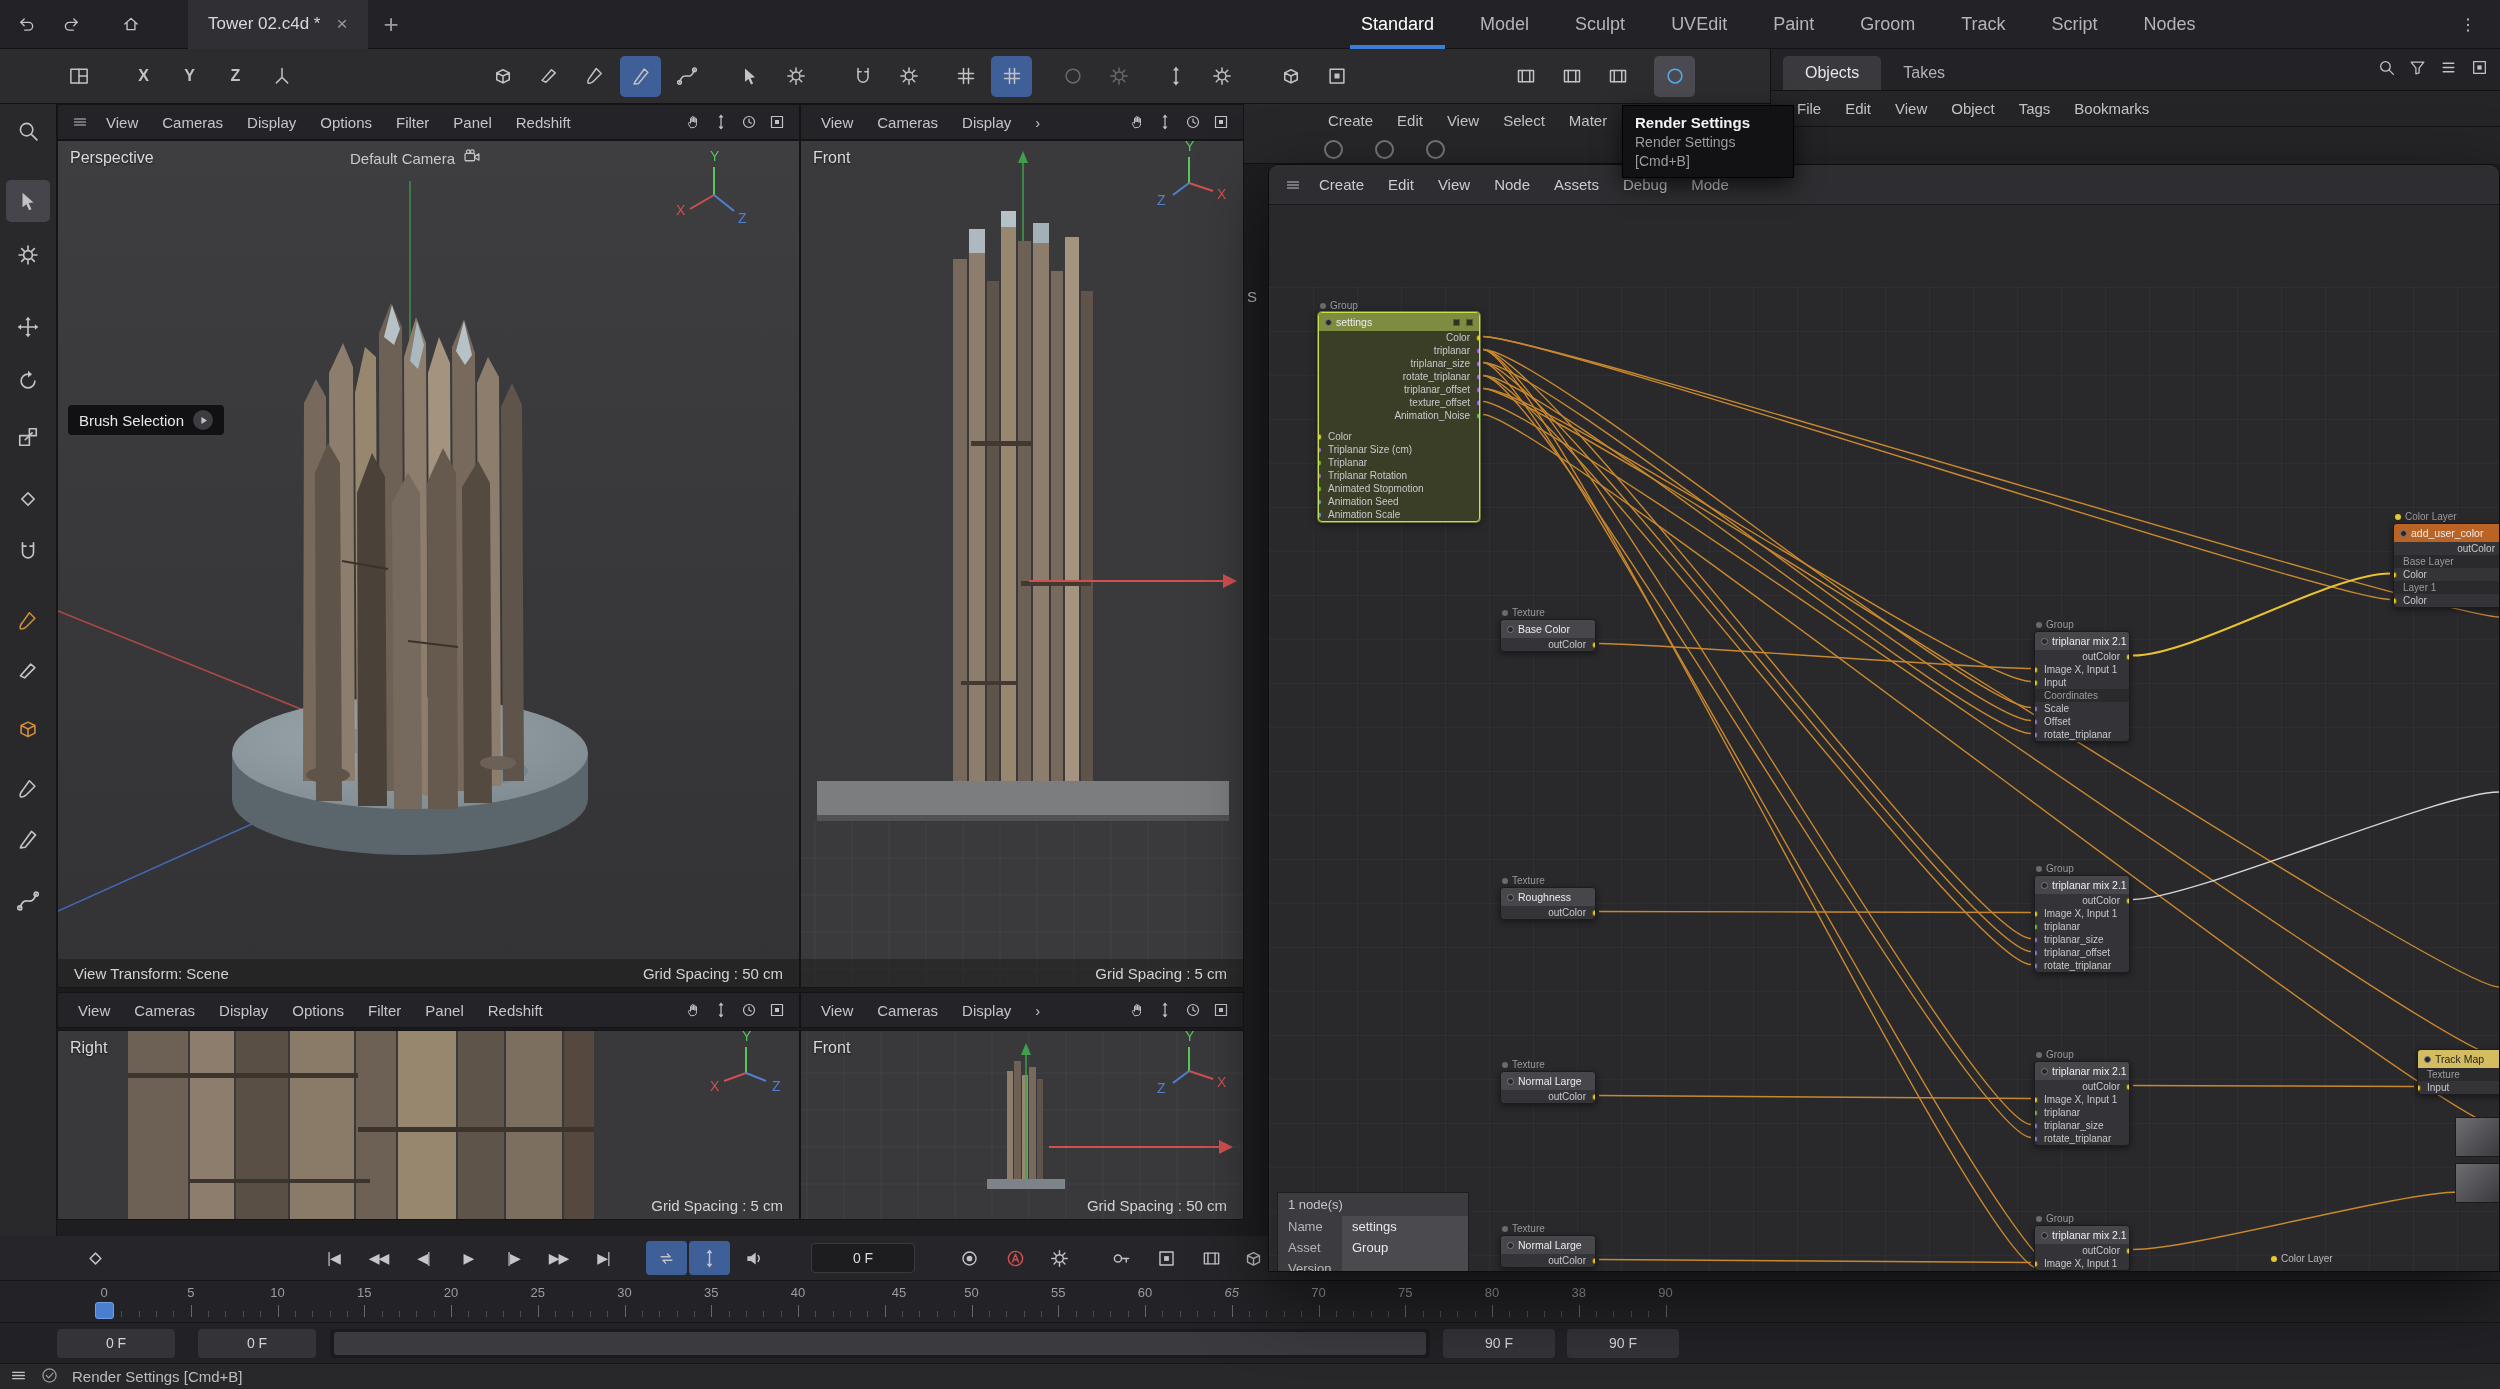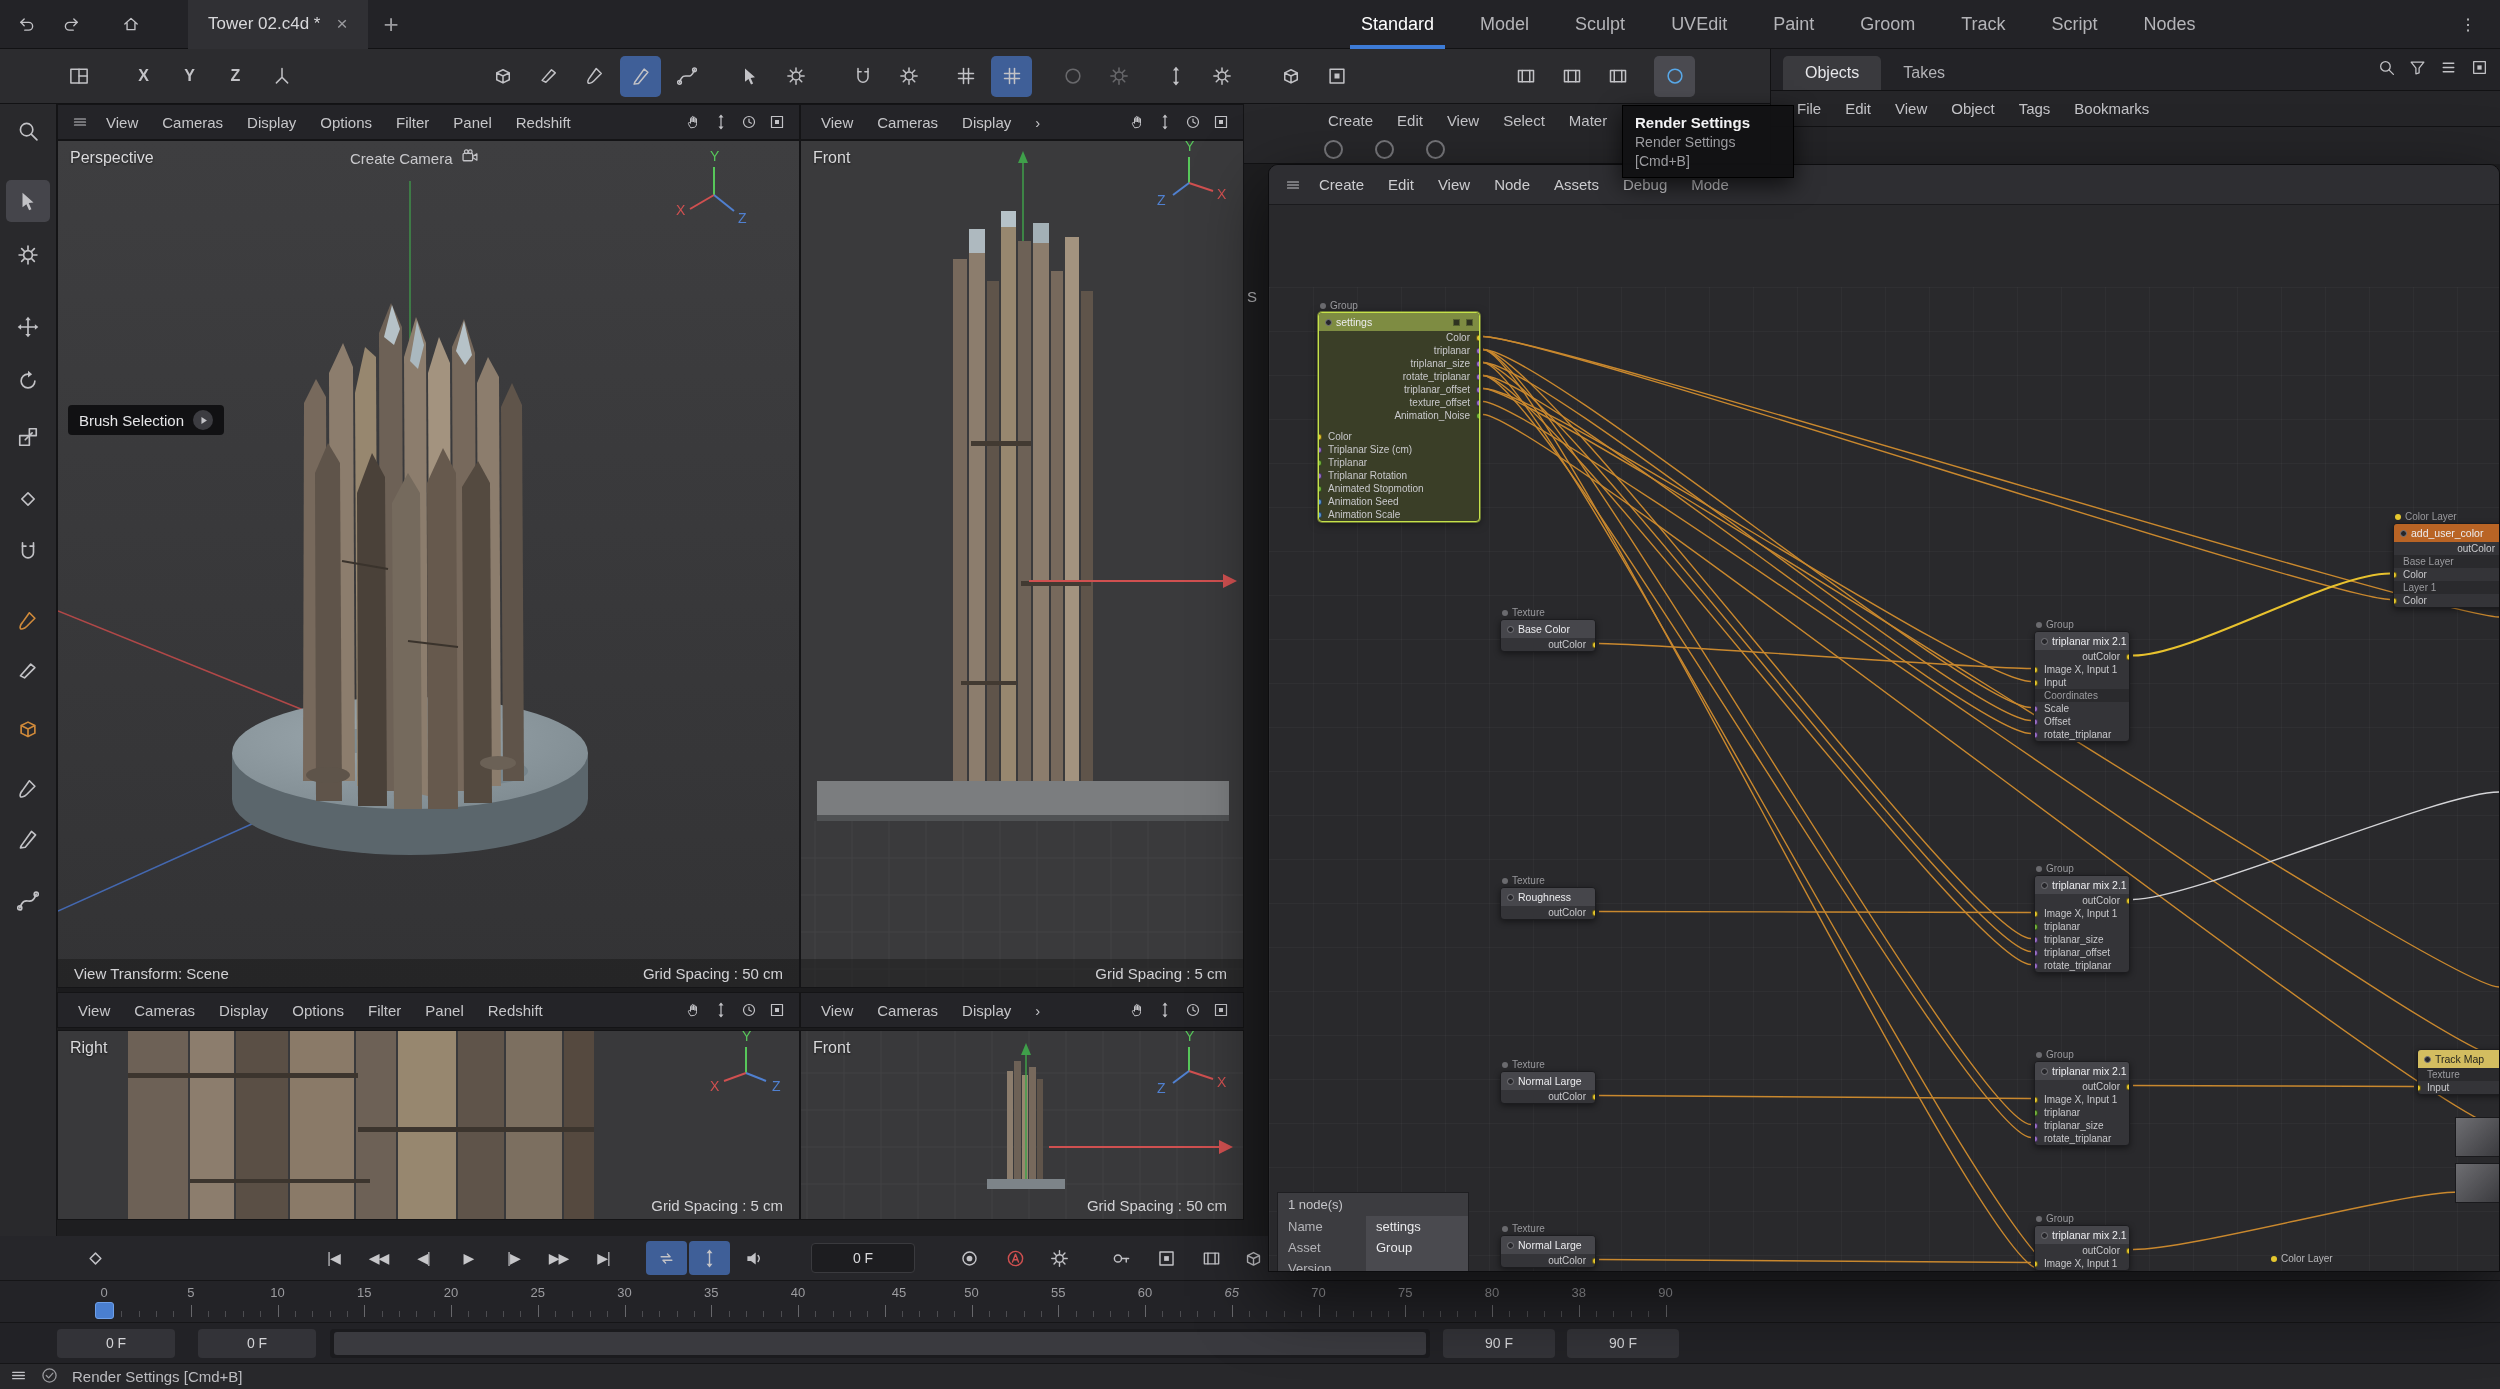--- a/index.html
+++ b/index.html
@@ -118,21 +118,21 @@
 .node.kind-group .n-body{background:#3a3e27;}
 .node.kind-group .n-header{background:#7e8c42;}
 .node.kind-color .n-header{background:#b96425;}
 .node.kind-bump .n-header{background:#d3bd60;color:#26261f;}
 .node.kind-thumbs .thumb{width:46px;height:40px;background:linear-gradient(135deg,#6e6e72,#3a3a3e);border:1px solid #1a1a1d;margin-bottom:6px;}
 .ne-float-label{position:absolute;left:1002px;top:966px;display:flex;align-items:center;gap:4px;font-size:10px;color:#b8b8bb;}
 .ne-float-label .dot{width:6px;height:6px;border-radius:50%;background:#e5c72e;}
 .ne-info{position:absolute;left:8px;top:905px;width:192px;background:#3c3c40;border:1px solid #1e1e21;font-size:13px;color:#cfcfd2;z-index:3;}
 .ne-info .cnt{padding:4px 10px;color:#c4c4c8;}
 .ne-info-row{display:flex;}
-.ne-info-row span{width:88px;padding:3px 10px;color:#b4b4b8;flex:none;}
+.ne-info-row span{width:64px;padding:3px 10px;color:#b4b4b8;flex:none;}
 .ne-info-row b{flex:1;background:#4a4a4f;padding:3px 10px;font-weight:normal;color:#eaeaec;min-height:19px;}
 
 
 .tooltip{position:absolute;left:1622px;top:105px;width:172px;background:rgba(18,18,20,.97);border:1px solid #000;box-shadow:0 8px 22px rgba(0,0,0,.65);padding:8px 12px;z-index:60;}
 .tooltip .t1{font-size:15px;font-weight:bold;color:#f2f2f4;}
 .tooltip .t2,.tooltip .t3{font-size:14px;color:#9c9ca0;margin-top:3px;}
 </style>
 </head>
 <body>
 
@@ -595,21 +595,21 @@
           <line x1="0" y1="0" x2="0" y2="-28" stroke="#57c75a"></line>
           <line x1="0" y1="0" x2="-24" y2="14" stroke="#d05050"></line>
           <line x1="0" y1="0" x2="20" y2="16" stroke="#5080d0"></line>
           <text x="-4" y="-34" fill="#57c75a">Y</text>
           <text x="-38" y="20" fill="#d05050">X</text>
           <text x="24" y="28" fill="#5080d0">Z</text>
         </g>
       </svg>
       <div class="vp-title">Perspective</div>
       <div class="vp-camera">
-        <span>Create Camera</span>
+        <span>Default Camera</span>
         <span><svg width="17" height="17" viewBox="0 0 16 16" fill="none" stroke="#c2c2c6" stroke-width="1.2" stroke-linecap="round" stroke-linejoin="round" style="color:#c2c2c6">
               <rect x="1" y="5" width="9" height="7" rx="1"></rect>
               <path d="M10 8 L14 5.5 L14 11.5 L10 9"></path>
               <circle cx="4" cy="3.5" r="1.7"></circle>
               <circle cx="7.8" cy="3.5" r="1.7"></circle>
             </svg></span>
       </div>
       <div class="brush-pill">
         <span>Brush Selection</span>
         <span class="pill-circle">

